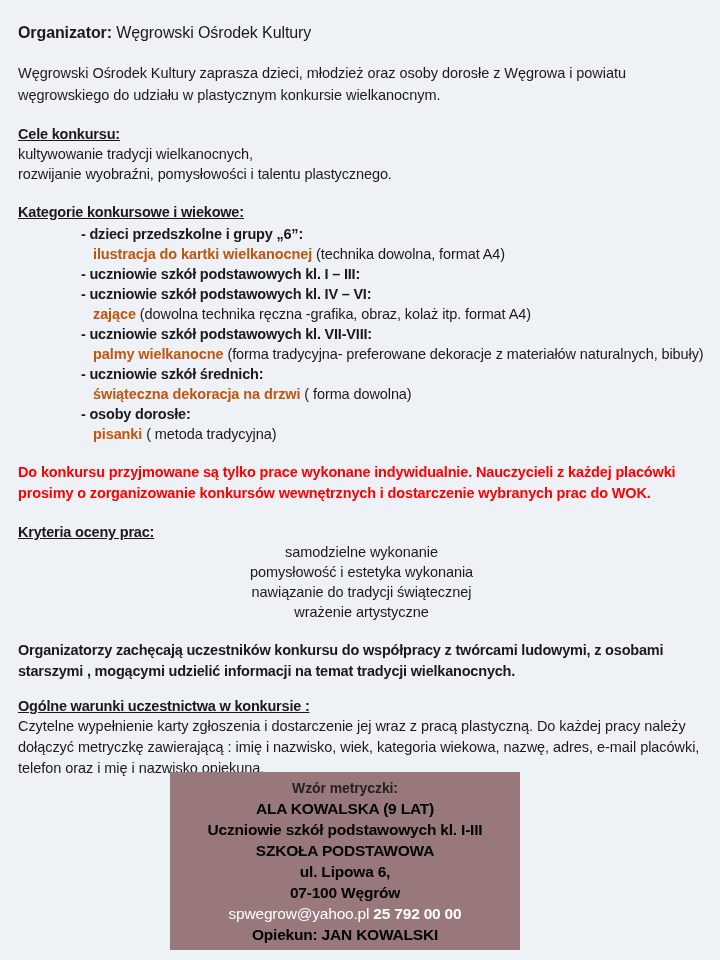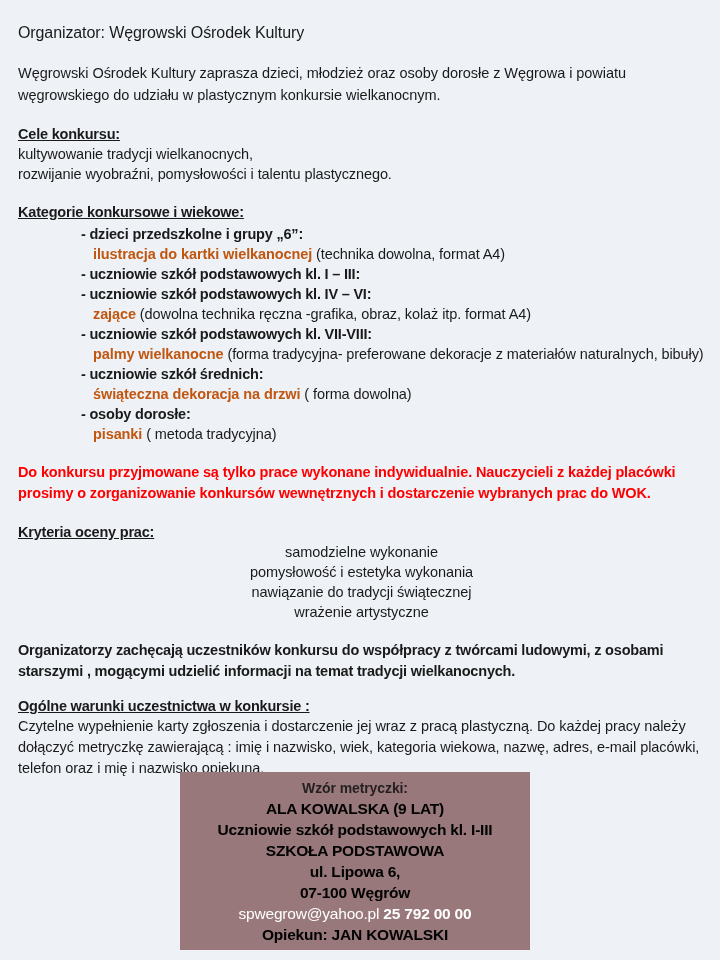--- a/index.html
+++ b/index.html
@@ -38,21 +38,21 @@
   }
   .gap-lg { height: 18px; }
   .gap-md { height: 14px; }
 
   
   .organizer {
     font-size: 16px;
     line-height: 22px;
     letter-spacing: -0.1px;
   }
-  .organizer .label { font-weight: normal; }
+  .organizer .label { font-weight: bold; }
 
   
   .intro {
     font-size: 14.5px;
     line-height: 22px;
     max-width: 690px;
     letter-spacing: -0.05px;
   }
 
   
@@ -108,21 +108,21 @@
   .conditions {
     font-size: 14.5px;
     line-height: 21px;
     letter-spacing: -0.05px;
     max-width: 692px;
   }
 
   
   .sample-box {
     position: absolute;
-    left: 180px;
+    left: 170px;
     top: 772px;
     width: 350px;
     height: 178px;
     background: #98787a;
     box-sizing: border-box;
     padding: 6px 8px 0 8px;
     text-align: center;
   }
   .sample-box .s-title {
     color: #231f20;

